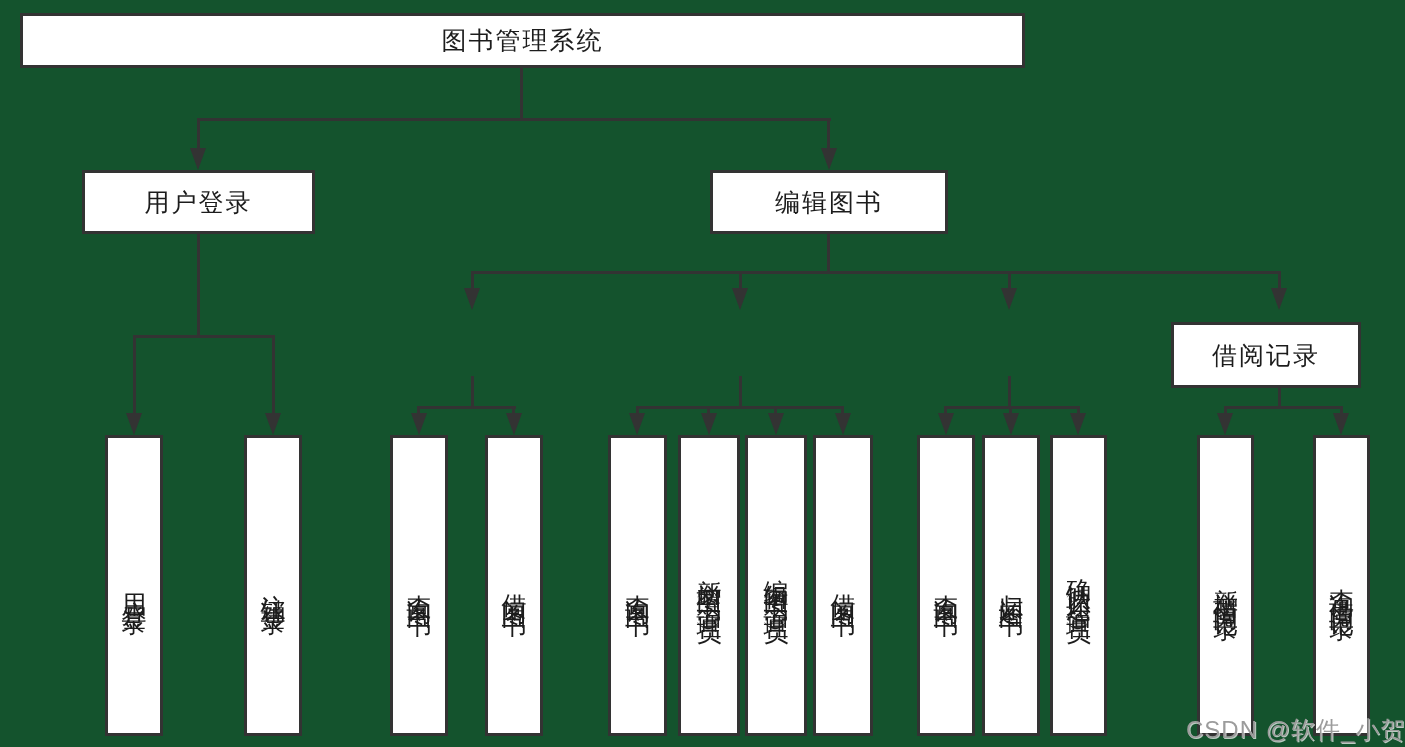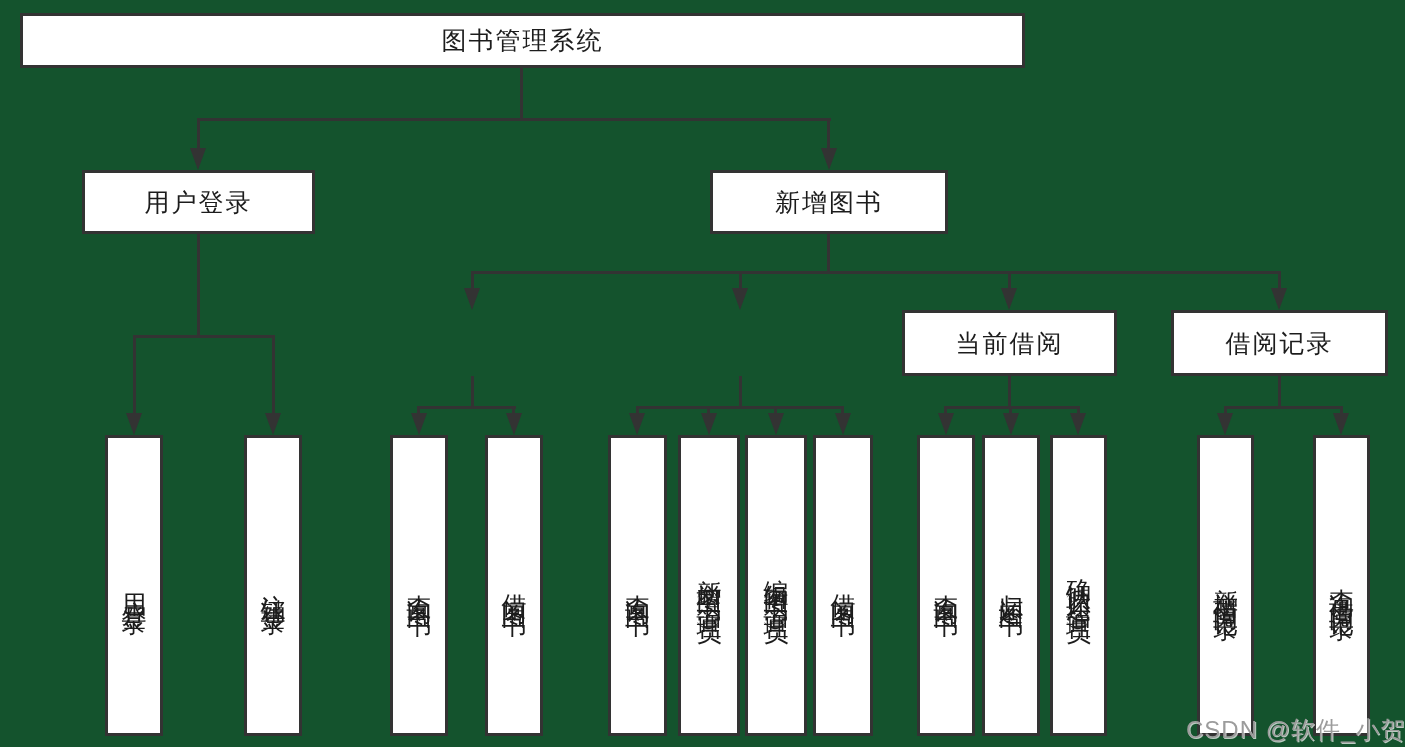--- a/index.html
+++ b/index.html
@@ -44,45 +44,42 @@
   <div class="line" style="left:197px;top:118px;width:634px;height:3px"></div>
   <div class="line" style="left:197px;top:118px;width:3px;height:32px"></div>
   <div class="line" style="left:827px;top:118px;width:3px;height:32px"></div>
   <div class="ar" style="left:190px;top:148px"></div>
   <div class="ar" style="left:821px;top:148px"></div>
 
   <div class="node" style="left:82px;top:170px;width:233px;height:64px">
     <span class="t">用户登录</span>
   </div>
   <div class="node" style="left:710px;top:170px;width:238px;height:64px">
-    <span class="t">新增图书</span>
+    <span class="t">编辑图书</span>
   </div>
 
   <div class="line" style="left:197px;top:234px;width:3px;height:101px"></div>
   <div class="line" style="left:133px;top:335px;width:142px;height:3px"></div>
   <div class="line" style="left:133px;top:335px;width:3px;height:78px"></div>
   <div class="line" style="left:272px;top:335px;width:3px;height:78px"></div>
   <div class="ar" style="left:126px;top:413px"></div>
   <div class="ar" style="left:265px;top:413px"></div>
 
   <div class="line" style="left:827px;top:234px;width:3px;height:37px"></div>
   <div class="line" style="left:471px;top:271px;width:810px;height:3px"></div>
   <div class="line" style="left:471px;top:271px;width:3px;height:19px"></div>
   <div class="line" style="left:739px;top:271px;width:3px;height:19px"></div>
   <div class="line" style="left:1008px;top:271px;width:3px;height:19px"></div>
   <div class="line" style="left:1278px;top:271px;width:3px;height:19px"></div>
   <div class="ar" style="left:464px;top:288px"></div>
   <div class="ar" style="left:732px;top:288px"></div>
   <div class="ar" style="left:1001px;top:288px"></div>
   <div class="ar" style="left:1271px;top:288px"></div>
 
-  <div class="node" style="left:902px;top:310px;width:215px;height:66px">
-    <span class="t">当前借阅</span>
-  </div>
-  <div class="node" style="left:1171px;top:310px;width:217px;height:66px">
+  <div class="node" style="left:1171px;top:322px;width:190px;height:66px">
     <span class="t">借阅记录</span>
   </div>
 
   <div class="line" style="left:471px;top:376px;width:3px;height:30px"></div>
   <div class="line" style="left:417px;top:406px;width:99px;height:3px"></div>
   <div class="line" style="left:417px;top:406px;width:3px;height:9px"></div>
   <div class="line" style="left:512px;top:406px;width:3px;height:9px"></div>
   <div class="ar" style="left:411px;top:413px"></div>
   <div class="ar" style="left:506px;top:413px"></div>
 

